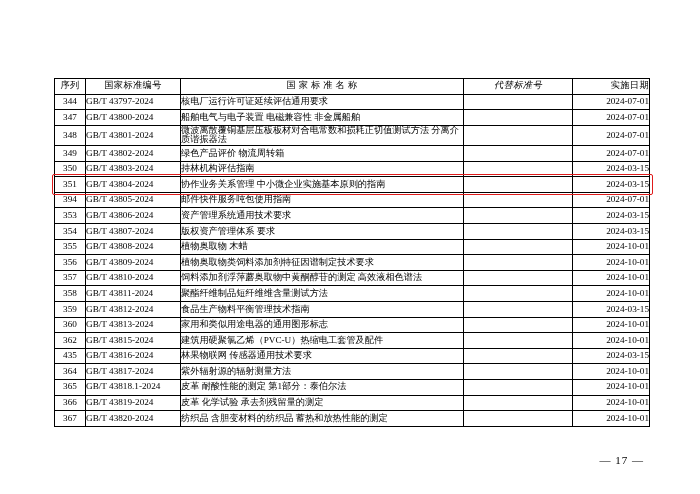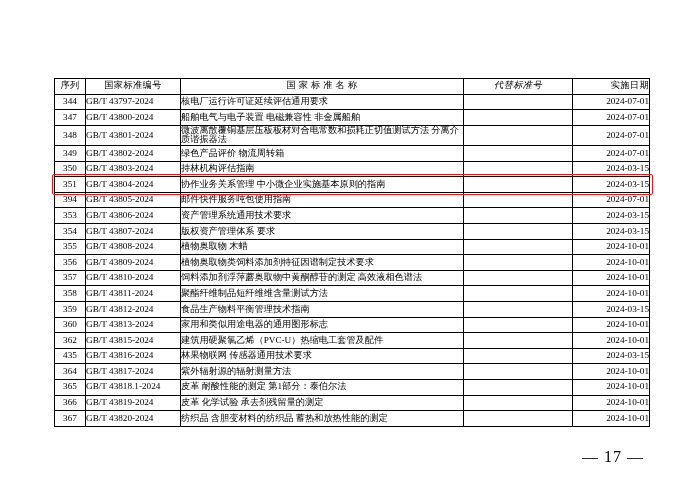--- a/index.html
+++ b/index.html
@@ -62,21 +62,21 @@
     position: absolute;
     border: 1.6px solid #e01b1b;
     border-radius: 2px;
     pointer-events: none;
     box-sizing: border-box;
   }
   .page-number {
     position: absolute;
     right: 56px;
     bottom: 28px;
-    font-size: 16px;
+    font-size: 11px;
     letter-spacing: 1px;
     font-family: "Liberation Serif", "DejaVu Serif", serif;
   }
 </style>
 </head>
 <body>
 
 <div class="page">
 
   <div class="table-wrap">

